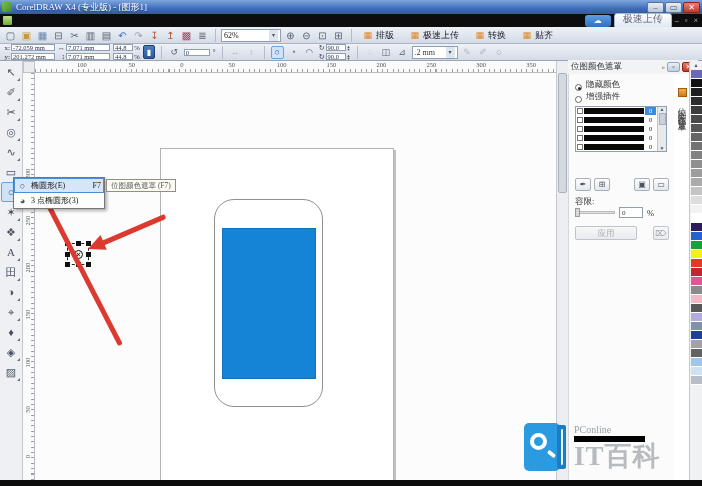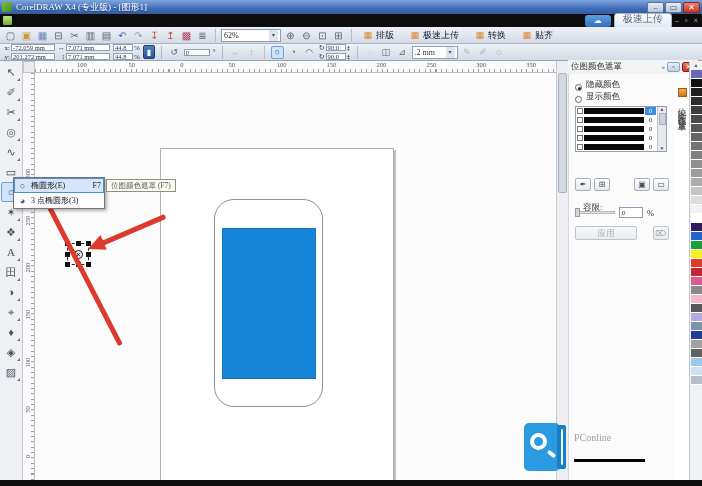--- a/index.html
+++ b/index.html
@@ -157,21 +157,21 @@
   .mbar { flex:1; height:6px; }
   .mval { width:11px; font-size:6.5px; text-align:center; color:#222; height:8px; line-height:8px; }
   .mrow.selected .mval { background:#3a8ce0; color:#fff; }
   .mscroll { width:9px; background:#e7e9ed; border-left:1px solid #c0c4ca; display:flex; flex-direction:column;
     align-items:center; font-size:5px; color:#556; }
   .mscroll .mth { width:7px; height:12px; background:#cdd2da; border:1px solid #a8b0bc; margin-top:1px; }
   .dk-buttons { position:absolute; left:6px; top:104px; width:94px; display:flex; gap:3px; }
   .dkb { width:16px; height:13px; border:1px solid #a8b0bc; background:linear-gradient(#fdfdfd,#e4e8ee);
     border-radius:2px; font-size:8px; text-align:center; line-height:12px; color:#4a5260; }
   .dkb.right { margin-left:auto; }
-  .tol-label { position:absolute; left:6px; top:128px;margin-left:8px; }
+  .tol-label { position:absolute; left:6px; top:122px; }
   .tol-row { position:absolute; left:6px; top:133px; display:flex; align-items:center; gap:4px; }
   .slider { width:40px; height:3px; background:#e0e0e0; border:1px solid #bbb; position:relative; }
   .slider .sh { position:absolute; left:-1px; top:-4px; width:5px; height:9px; background:#d8d8d8; border:1px solid #999; }
   .tol-input { width:24px; height:11px; background:#fff; border:1px solid #8fa0b4; font-size:7px;
     line-height:10px; padding:0 2px; }
   .apply-row { position:absolute; left:6px; top:152px; width:94px; display:flex; gap:4px; }
   .apply-btn { width:62px; height:14px; border:1px solid #bfc4cb; background:linear-gradient(#f8f8f8,#e8eaee);
     color:#a8aab0; font-size:8.5px; text-align:center; line-height:13px; border-radius:2px; }
   .trash-btn { width:16px; height:14px; border:1px solid #bfc4cb; background:linear-gradient(#f8f8f8,#e8eaee);
     color:#9aa0a8; font-size:8px; text-align:center; line-height:13px; border-radius:2px; margin-left:auto; }
@@ -190,22 +190,22 @@
   
   .watermark { position:absolute; left:524px; top:414px; width:178px; height:66px; z-index:40; display:flex;
     align-items:center; gap:8px; background:transparent; }
   .wm-icon { position:relative; width:42px; height:48px; }
   .wm-book { position:absolute; left:0; top:0; width:36px; height:48px; background:#2a9be0; border-radius:5px; }
   .wm-fold { position:absolute; right:0; top:2px; width:9px; height:44px; background:#1a7ec6; border-radius:2px; }
   .wm-slot { position:absolute; right:3px; top:6px; width:2px; height:36px; background:#e8f4fc; border-radius:1px; }
   .wm-lens { position:absolute; left:6px; top:10px; width:17px; height:17px; border:4px solid #fff; border-radius:50%; }
   .wm-handle { position:absolute; left:23px; top:29px; width:9px; height:4px; background:#fff; border-radius:2px;
     transform:rotate(38deg); }
-  .wm-text .brand { font-size:10px; color:#9aa0a6; border-bottom:3px solid #000000; display:inline-block;
-    padding-right:34px; padding-bottom:16px; }
+  .wm-text .brand { font-size:10px; color:#9aa0a6; border-bottom:6px solid #000000; display:inline-block;
+    padding-right:34px; padding-bottom:1px; }
   .wm-text .name { font-size:27px; font-weight:bold; color:#b7babf; line-height:28px; letter-spacing:1px; }
 
   .bottomstrip { position:absolute; left:0; top:480px; width:702px; height:6px; background:#0c0c0c; z-index:50; }
 </style>
 </head>
 <body>
 
 <div id="app">
 
   <div class="titlebar">
@@ -519,21 +519,21 @@
     <span class="dkbtn close">✕</span>
   </div>
 
   <div class="docker">
     <div class="radio-row">
       <span class="rdot on"></span>
       <span>隐藏颜色</span>
     </div>
     <div class="radio-row">
       <span class="rdot"></span>
-      <span>显示颜色</span>
+      <span>增强插件</span>
     </div>
     <div class="masklist">
       <div class="mrows">
 
       <div class="mrow selected">
             <span class="mcheck"></span>
             <span class="mbar" style="background: rgb(10, 10, 10);"></span>
             <span class="mval">0</span>
           </div>
           <div class="mrow">
@@ -634,17 +634,18 @@
   <div class="watermark">
     <div class="wm-icon">
       <div class="wm-book"></div>
         <div class="wm-fold"></div>
         <div class="wm-slot"></div>
       <div class="wm-lens"></div>
       <div class="wm-handle"></div>
     </div>
     <div class="wm-text">
       <div class="brand">PConline</div>
+      <div class="name">IT百科</div>
     </div>
   </div>
 
   <div class="bottomstrip"></div>
 </div>
 
 </body></html>

